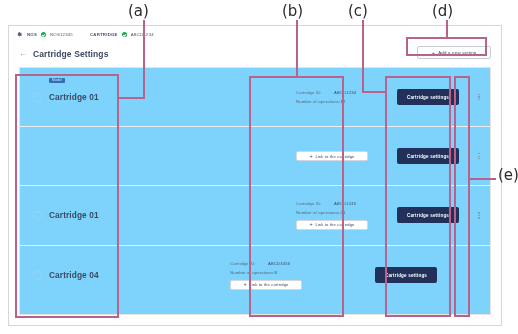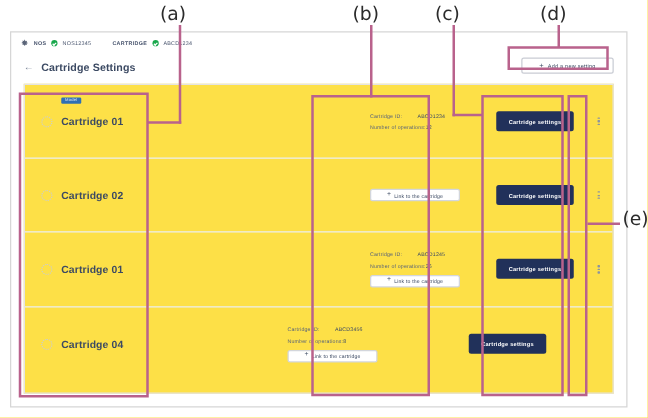--- a/index.html
+++ b/index.html
@@ -44,21 +44,21 @@
     height:13px;min-width:74px;
     border:1px solid #c9ccd4;border-radius:2px;background:#fff;
     display:flex;align-items:center;justify-content:center;gap:3px;
     font-size:4.4px;color:#3c4a63;letter-spacing:.2px;
     box-sizing:border-box;padding:0 6px;
   }
   #add-setting-button .plus{font-size:6px;line-height:1;color:#3c4a63;}
   
   #list-card{
     position:absolute;left:10px;top:41px;right:10px;bottom:10px;
-    background:#fde047;border:1px solid #e4e4e4;box-sizing:border-box;
+    background:#7dd3fc;border:1px solid #e4e4e4;box-sizing:border-box;
     overflow:hidden;
   }
   .row{
     position:relative;height:59.2px;width:100%;
     border-bottom:1px solid #eceef0;
     box-sizing:border-box;
     display:flex;align-items:center;
   }
   .row:last-child{border-bottom:none;gap:44px;}
   
@@ -180,24 +180,20 @@
       <div class="col-menu">
         <div class="kebab">
             <i></i>
             <i></i>
             <i></i>
           </div>
       </div>
     </div>
 
     <div class="row">
-      <div class="col-name">
-        <span class="spinner"></span>
-        <span class="cart-name">Cartridge 02</span>
-      </div>
       <div class="col-spacer"></div>
       <div class="col-detail">
         <div class="link-btn">
           <span class="plus">+</span>
           <span>Link to the cartridge</span>
         </div>
       </div>
       <div class="col-action">
         <div class="settings-btn">Cartridge settings</div>
       </div>

